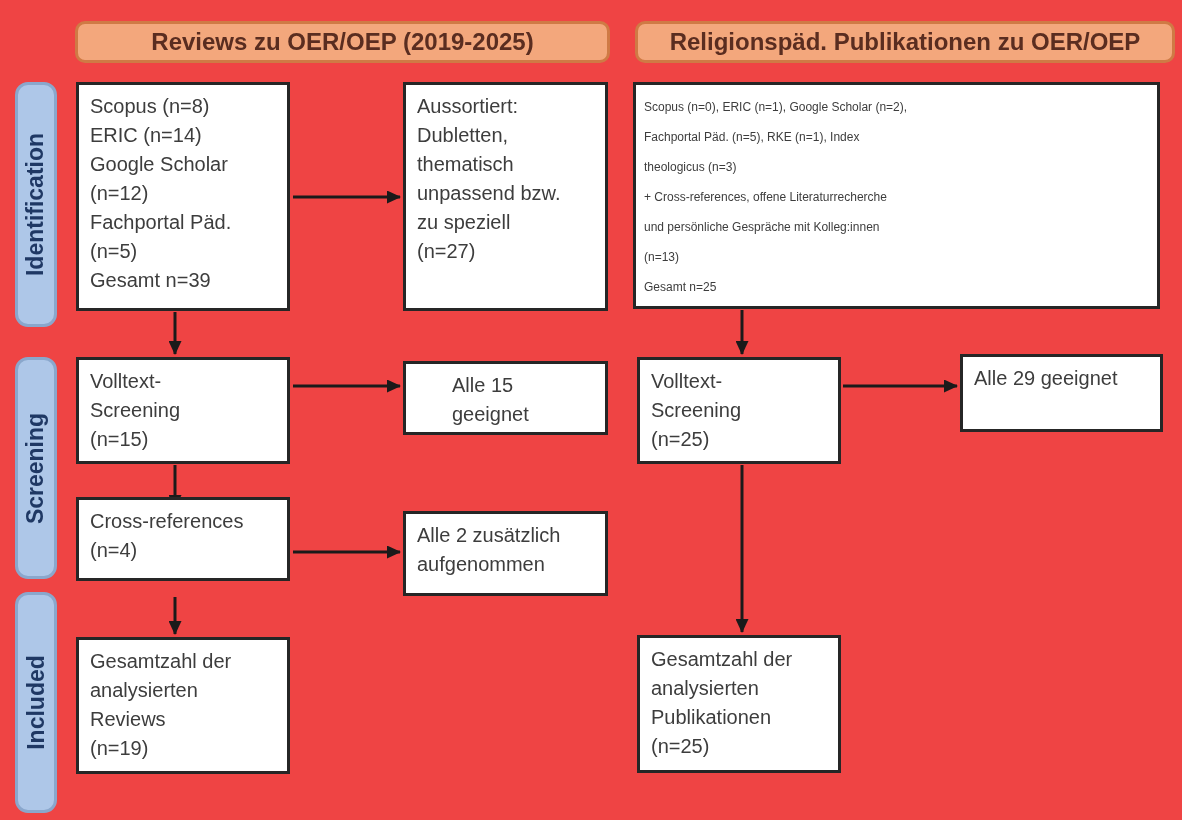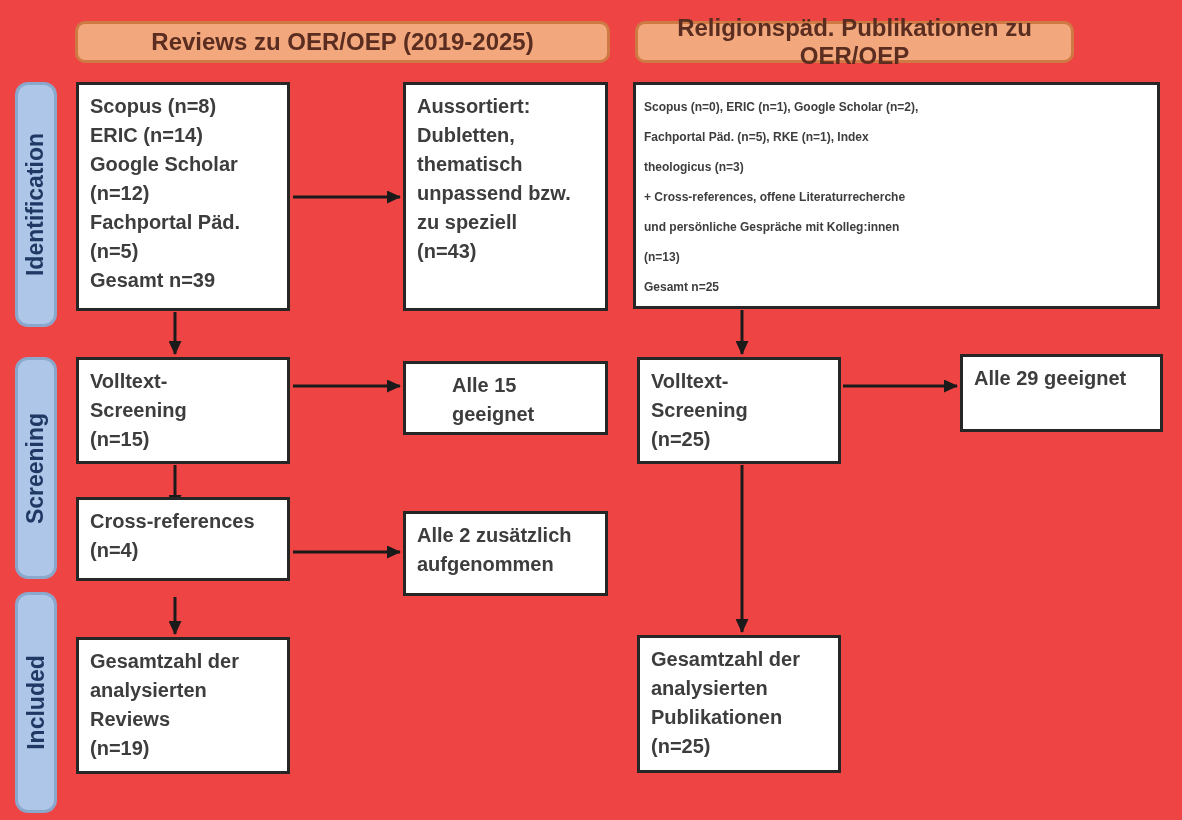--- a/index.html
+++ b/index.html
@@ -34,21 +34,21 @@
     white-space:nowrap;
     color:#1f3864;
     font-weight:700;font-size:23px;
   }
   .box{
     position:absolute;
     background:#ffffff;
     border:3px solid #262626;
     box-sizing:border-box;
     color:#3d3d3d;
-    font-weight:700;
+    font-weight:400;
     font-size:20px;line-height:29px;
     padding:7px 11px;
     white-space:pre-line;
   }
   .box.wide{font-size:12px;line-height:30px;padding-left:8px;}
   .arrows{position:absolute;top:0;left:0;pointer-events:none;}
 </style>
 </head>
 <body>
 
@@ -67,21 +67,21 @@
     <line x1="293" y1="552" x2="400" y2="552" stroke="#1a1a1a" stroke-width="3" marker-end="url(#ah)"></line>
     <line x1="175" y1="597" x2="175" y2="634" stroke="#1a1a1a" stroke-width="3" marker-end="url(#ah)"></line>
     <line x1="742" y1="310" x2="742" y2="354" stroke="#1a1a1a" stroke-width="3" marker-end="url(#ah)"></line>
     <line x1="843" y1="386" x2="957" y2="386" stroke="#1a1a1a" stroke-width="3" marker-end="url(#ah)"></line>
     <line x1="742" y1="465" x2="742" y2="632" stroke="#1a1a1a" stroke-width="3" marker-end="url(#ah)"></line>
   </svg>
 
   <div class="hdr" style="left:75px;top:21px;width:535px;height:42px;">
     <span>Reviews zu OER/OEP (2019-2025)</span>
   </div>
-  <div class="hdr" style="left:635px;top:21px;width:439px;height:42px;text-align:center;">
+  <div class="hdr" style="left:635px;top:21px;width:540px;height:42px;text-align:center;">
     <span>Religionspäd. Publikationen zu OER/OEP</span>
   </div>
 
   <div class="stage" style="left:15px;top:82px;width:42px;height:245px;">
     <span>Identification</span>
   </div>
   <div class="stage" style="left:15px;top:357px;width:42px;height:222px;">
     <span>Screening</span>
   </div>
   <div class="stage" style="left:15px;top:592px;width:42px;height:221px;">
@@ -93,21 +93,21 @@
 Google Scholar
 (n=12)
 Fachportal Päd.
 (n=5)
 Gesamt n=39</div>
   <div class="box" style="left:403px;top:82px;width:205px;height:229px;">Aussortiert:
 Dubletten,
 thematisch
 unpassend bzw.
 zu speziell
-(n=43)</div>
+(n=27)</div>
   <div class="box" style="left:76px;top:357px;width:214px;height:107px;">Volltext-
 Screening
 (n=15)</div>
   <div class="box" style="left:403px;top:361px;width:205px;height:74px;padding-left:46px;">Alle 15 geeignet</div>
   <div class="box" style="left:76px;top:497px;width:214px;height:84px;">Cross-references
 (n=4)</div>
   <div class="box" style="left:403px;top:511px;width:205px;height:85px;">Alle 2 zusätzlich
 aufgenommen</div>
   <div class="box" style="left:76px;top:637px;width:214px;height:137px;">Gesamtzahl der
 analysierten

